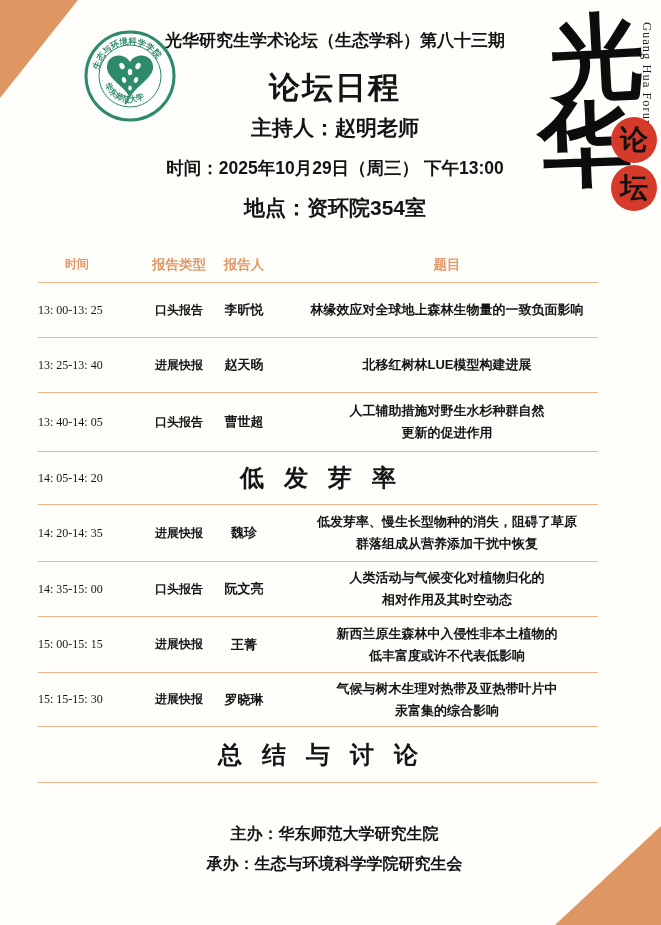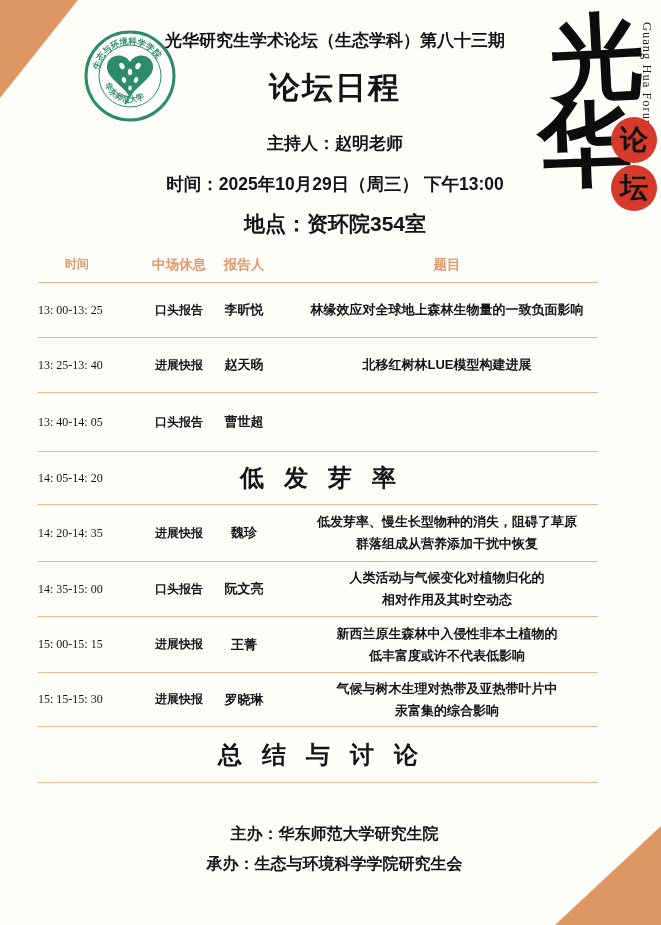--- a/index.html
+++ b/index.html
@@ -18,21 +18,21 @@
   .tri-tl { left:0; top:0; width:78px; height:98px;
     clip-path:polygon(0 0, 100% 0, 0 100%); }
   .tri-br { right:0; bottom:0; width:106px; height:99px;
     clip-path:polygon(100% 0, 100% 100%, 0 100%); }
 
   
   .logo { position:absolute; left:84px; top:30px; width:92px; height:92px; }
   .header-text { position:absolute; left:70px; top:24px; width:530px; text-align:center; }
   .series-title { font-size:17px; font-weight:bold; line-height:22px; margin-top:6px; }
   .main-title { font-size:31px; font-weight:bold; letter-spacing:2px; line-height:40px; margin-top:16px; }
-  .host-line { font-size:17px; font-weight:bold; line-height:24px; margin-top:24px; }
+  .host-line { font-size:21px; font-weight:bold; line-height:24px; margin-top:8px; }
   .time-line { font-size:17.5px; font-weight:bold; line-height:24px; margin-top:16px; }
   .venue-line { font-size:21px; font-weight:bold; line-height:24px; margin-top:16px; }
 
   
   .calli { position:absolute; font-family:"DejaVu Serif", serif; font-weight:bold;
     color:#0c0c0c; line-height:1; }
   .calli-top { left:550px; top:10px; font-size:94px; transform:rotate(-3deg); }
   .calli-bottom { left:538px; top:96px; font-size:94px; transform:rotate(-2deg); }
   .vertical-latin { position:absolute; left:639px; top:22px; height:170px;
     writing-mode:vertical-rl; font-family:"Liberation Serif", serif;
@@ -108,21 +108,21 @@
   <div class="vertical-latin">Guang Hua Forum</div>
   <div class="seals">
     <div class="seal">论</div>
     <div class="seal">坛</div>
   </div>
 
   <div class="schedule">
 
     <div class="sched-row head-row">
       <div class="col-time">时间</div>
-      <div class="col-type">中场休息</div>
+      <div class="col-type">报告类型</div>
       <div class="col-name">报告人</div>
       <div class="col-title">题目</div>
     </div>
 
     <div class="sched-row" style="height:55px">
       <div class="col-time">13: 00-13: 25</div>
       <div class="col-type">口头报告</div>
       <div class="col-name">李昕悦</div>
       <div class="col-title">林缘效应对全球地上森林生物量的一致负面影响</div>
     </div>
@@ -131,20 +131,22 @@
       <div class="col-time">13: 25-13: 40</div>
       <div class="col-type">进展快报</div>
       <div class="col-name">赵天旸</div>
       <div class="col-title">北移红树林LUE模型构建进展</div>
     </div>
 
     <div class="sched-row" style="height:59px">
       <div class="col-time">13: 40-14: 05</div>
       <div class="col-type">口头报告</div>
       <div class="col-name">曹世超</div>
+      <div class="col-title">人工辅助措施对野生水杉种群自然
+更新的促进作用</div>
     </div>
 
     <div class="sched-row break-row" style="height:53px">
       <div class="col-time">14: 05-14: 20</div>
       <div class="center-label">低发芽率</div>
     </div>
 
     <div class="sched-row" style="height:57px">
       <div class="col-time">14: 20-14: 35</div>
       <div class="col-type">进展快报</div>

